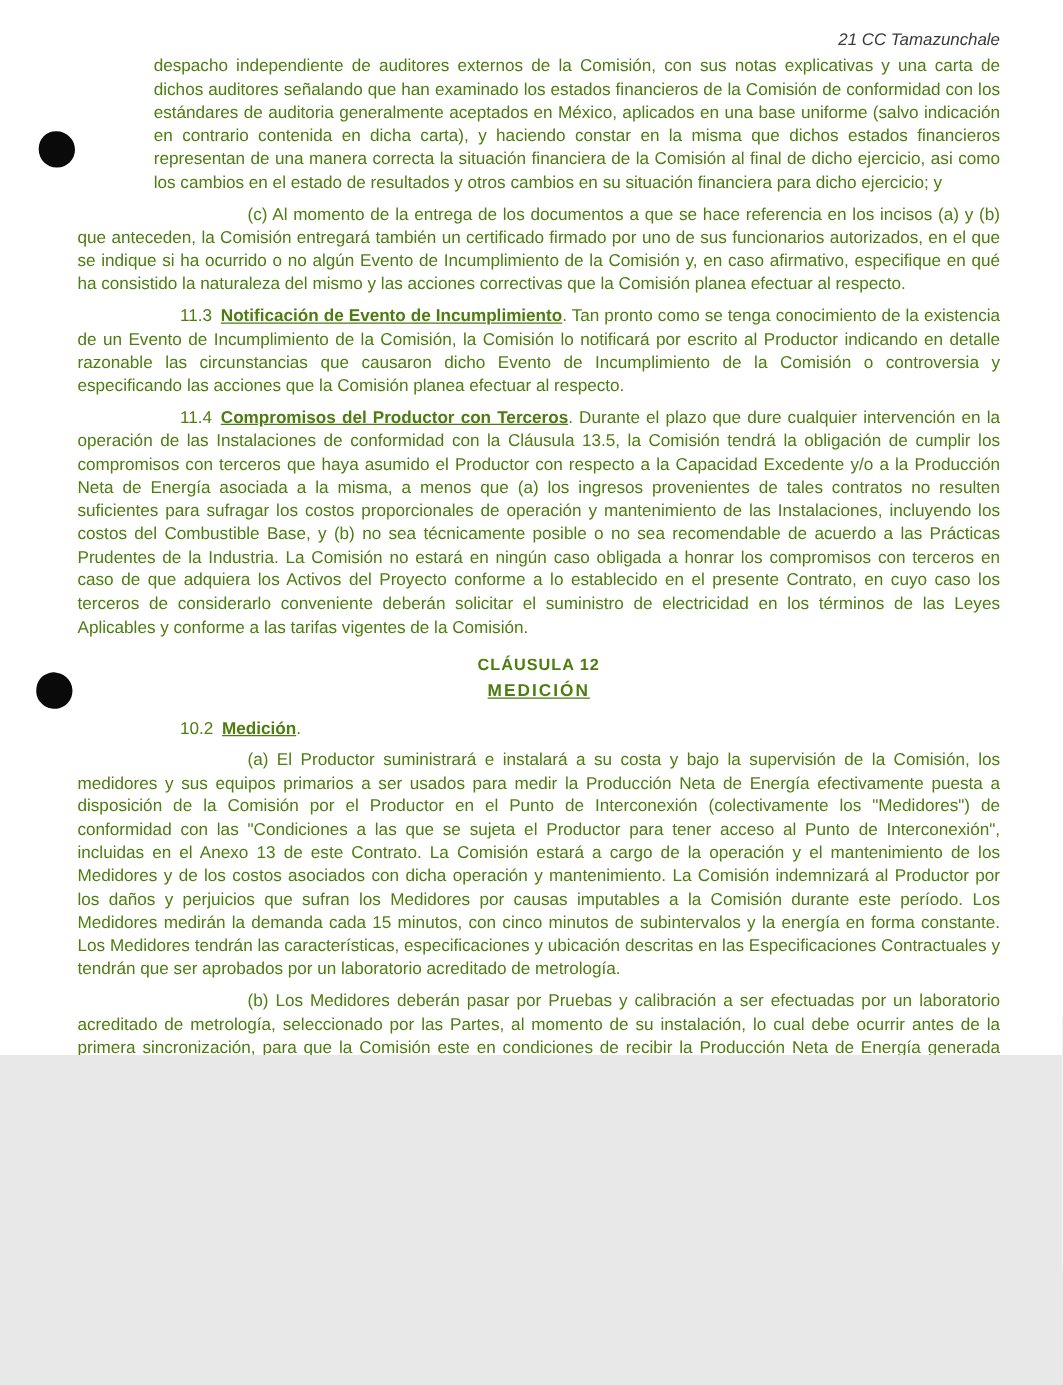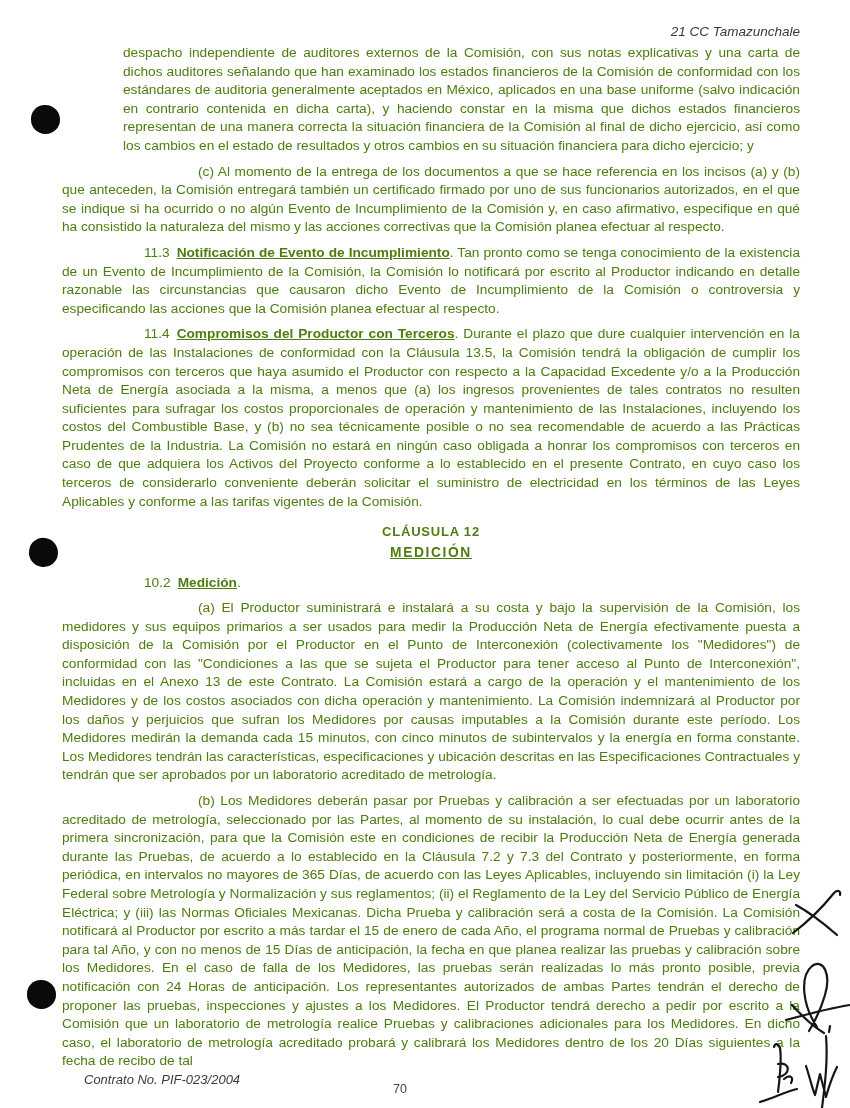--- a/index.html
+++ b/index.html
@@ -1,18 +1,18 @@
 <!DOCTYPE html>
 <html><head>
 <meta charset="utf-8">
 <style>
   html,body { margin:0; padding:0; background:#e8e8e8; }
   .page {
     position:relative;
-    width:850px; height:1108px;
+    width:850px; height:844px;
     margin:0 auto;
     background:#ffffff;
     overflow:hidden;
     color:#2e2e2e;
     font-family:"Liberation Sans", sans-serif;
   }
   .header-ref {
     position:absolute; top:24px; right:50px;
     font-style:italic; font-size:13.5px; color:#3a3a3a;
   }

